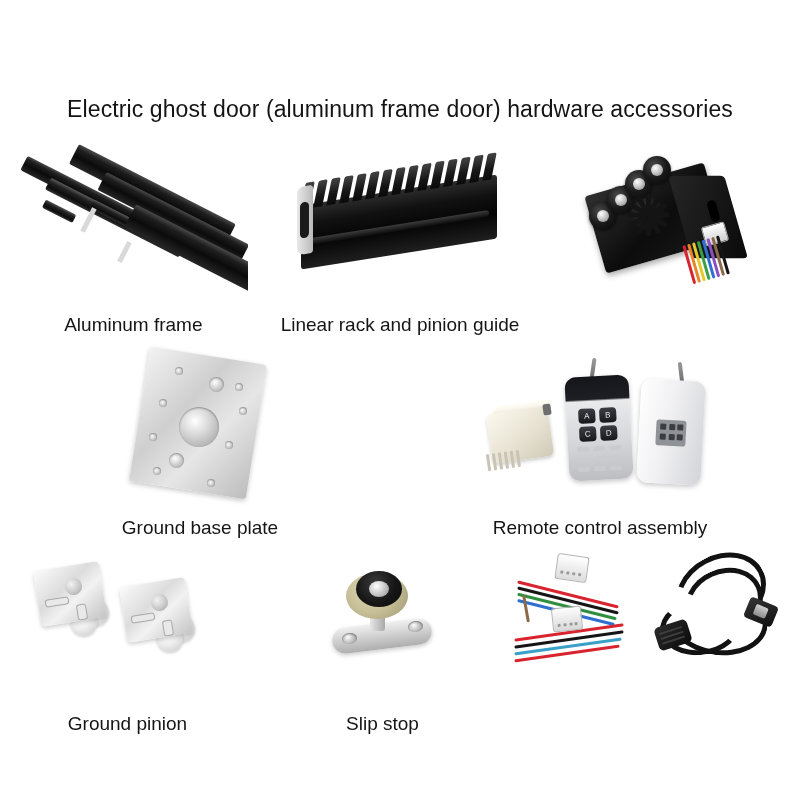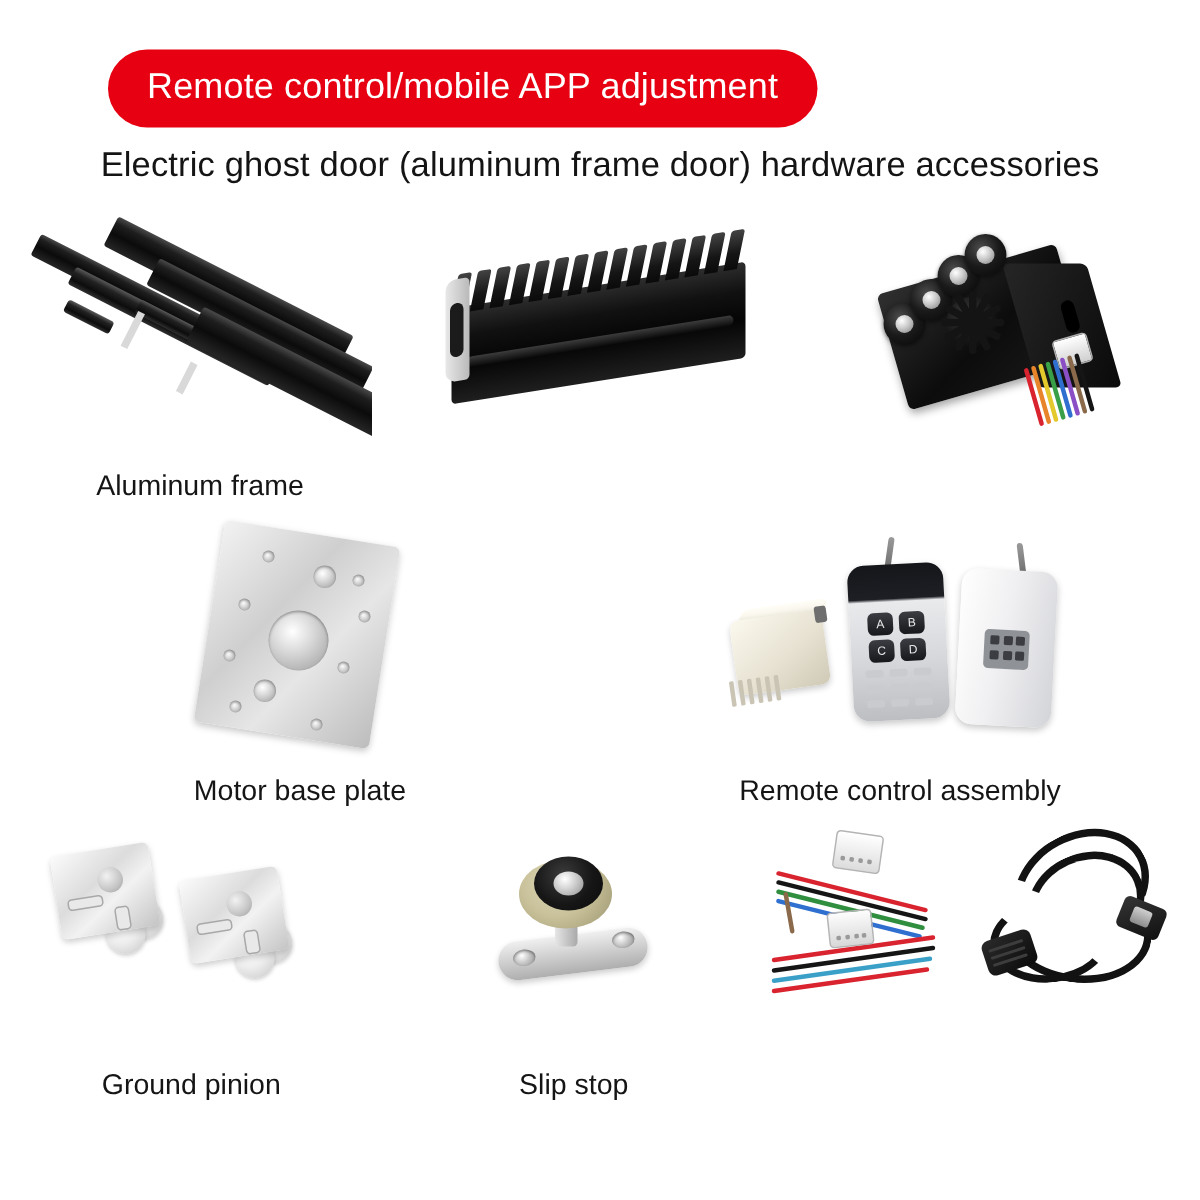--- a/index.html
+++ b/index.html
@@ -315,23 +315,20 @@
   .pcab .head i{
     position:absolute;left:8px;top:5px;width:13px;height:11px;
     background:linear-gradient(180deg,#cfcfcf,#8c8c8c);border-radius:2px;
   }
 </style>
 </head>
 <body>
 
 <div class="page">
 
-  <div class="banner-wrap">
-    <div class="banner">Remote control/mobile APP adjustment</div>
-  </div>
   <div class="subtitle">Electric ghost door (aluminum frame door) hardware accessories</div>
 
   <div class="grid">
 
     <div class="row r1">
 
       <div class="cell">
         <div class="shot">
           <div class="art alum">
             <div class="bar" style="left:6px;top:18px;width:150px;height:16px;transform:rotate(27deg);"></div>
@@ -367,20 +364,21 @@
               <div class="tooth" style="left:130px;"></div>
                 <div class="tooth" style="left:143px;"></div>
               <div class="tooth" style="left:156px;"></div>
                 <div class="tooth" style="left:169px;"></div>
               <div class="tooth" style="left:182px;"></div>
             </div>
             <div class="endcap"></div>
             <div class="endhole"></div>
           </div>
         </div>
+        <div class="caption">Linear rack and pinion guide</div>
       </div>
 
       <div class="cell">
         <div class="shot">
           <div class="art motor">
             <div class="chassis"></div>
             <div class="sidewall"></div>
             <div class="slot"></div>
             <div class="wheel" style="left:12px;top:62px;"></div>
             <div class="wheel" style="left:30px;top:46px;"></div>
@@ -423,21 +421,21 @@
             <div class="hole sml" style="left:62px;top:26px;"></div>
             <div class="hole sml" style="left:122px;top:42px;"></div>
             <div class="hole sml" style="left:46px;top:58px;"></div>
             <div class="hole sml" style="left:126px;top:66px;"></div>
             <div class="hole sml" style="left:36px;top:92px;"></div>
             <div class="hole sml" style="left:112px;top:100px;"></div>
             <div class="hole sml" style="left:40px;top:126px;"></div>
             <div class="hole sml" style="left:94px;top:138px;"></div>
           </div>
         </div>
-        <div class="caption">Motor base plate</div>
+        <div class="caption">Ground base plate</div>
       </div>
 
 
       <div class="cell">
         <div class="shot">
           <div class="art rca">
 
             <div class="rcv-top"></div>
             <div class="rcv"></div>
             <div class="tab"></div>

